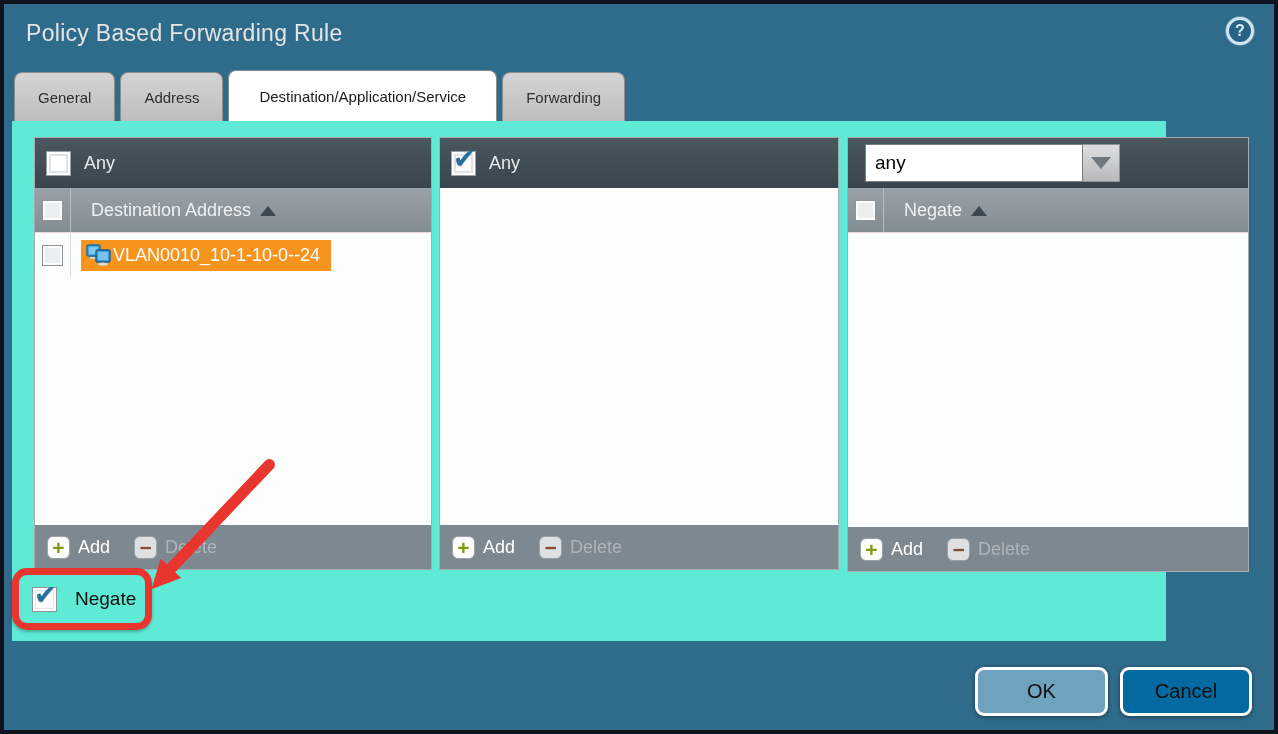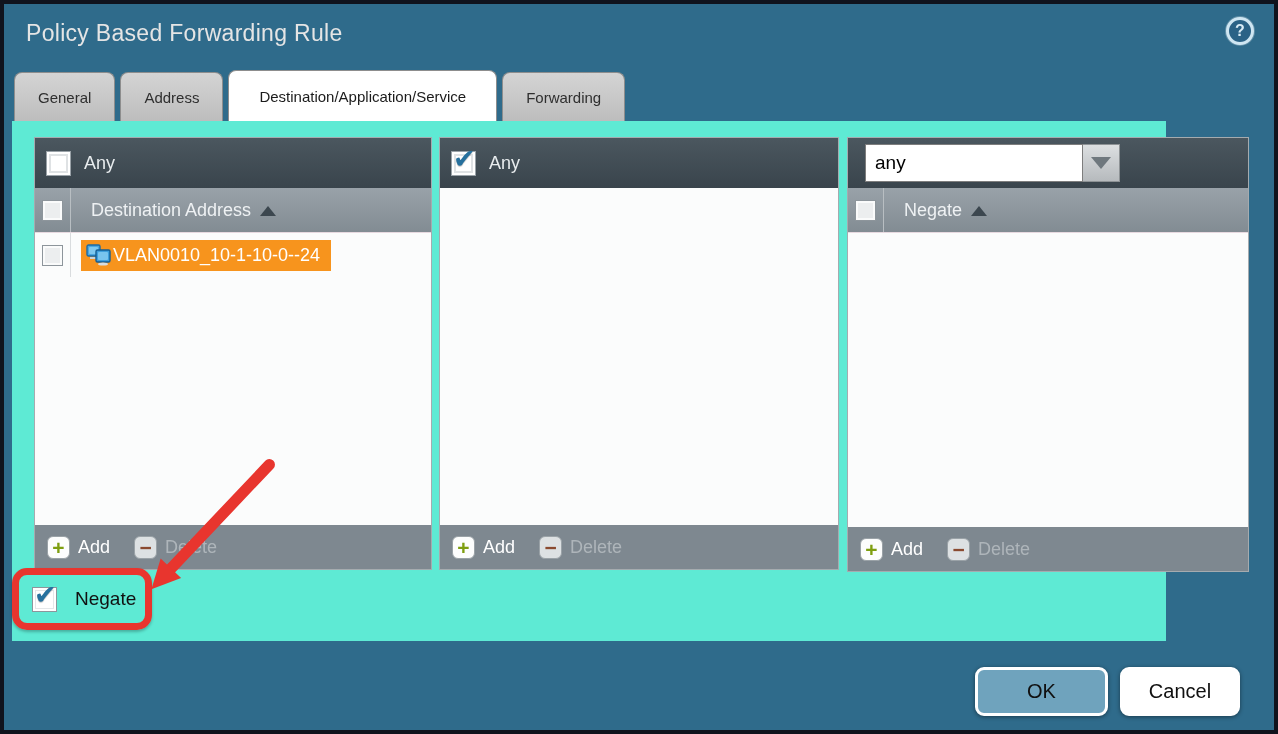--- a/index.html
+++ b/index.html
@@ -68,21 +68,21 @@
 
   
   .negate-box { position:absolute; left:0px; top:447px; width:140px; height:62px; border:7px solid #e8352e; border-radius:15px; display:flex; align-items:center; padding-left:13px; z-index:6; box-shadow:0 2px 3px rgba(0,0,0,.25); }
   .negate-label { margin-left:18px; font-size:19px; color:#111; }
 
   .arrow-svg { position:absolute; left:0; top:0; width:100%; height:100%; pointer-events:none; z-index:7; }
 
   
   .btn { position:absolute; height:49px; border:3px solid #fff; border-radius:9px; display:flex; align-items:center; justify-content:center; font-size:20px; color:#101010; cursor:pointer; box-shadow:0 1px 4px rgba(0,0,0,.45);margin-left:8px; }
   .btn-ok { left:963px; top:663px; width:133px; background:#6fa3bd; }
-  .btn-cancel { left:1108px; top:663px; width:120px; background:#ffffff; }
+  .btn-cancel { left:1108px; top:663px; width:132px; background:#0369a1; }
 </style>
 </head>
 <body>
 
 <div class="dialog">
 
   <div class="title">Policy Based Forwarding Rule</div>
   <div class="help">?</div>
 
   <div class="tabs">

